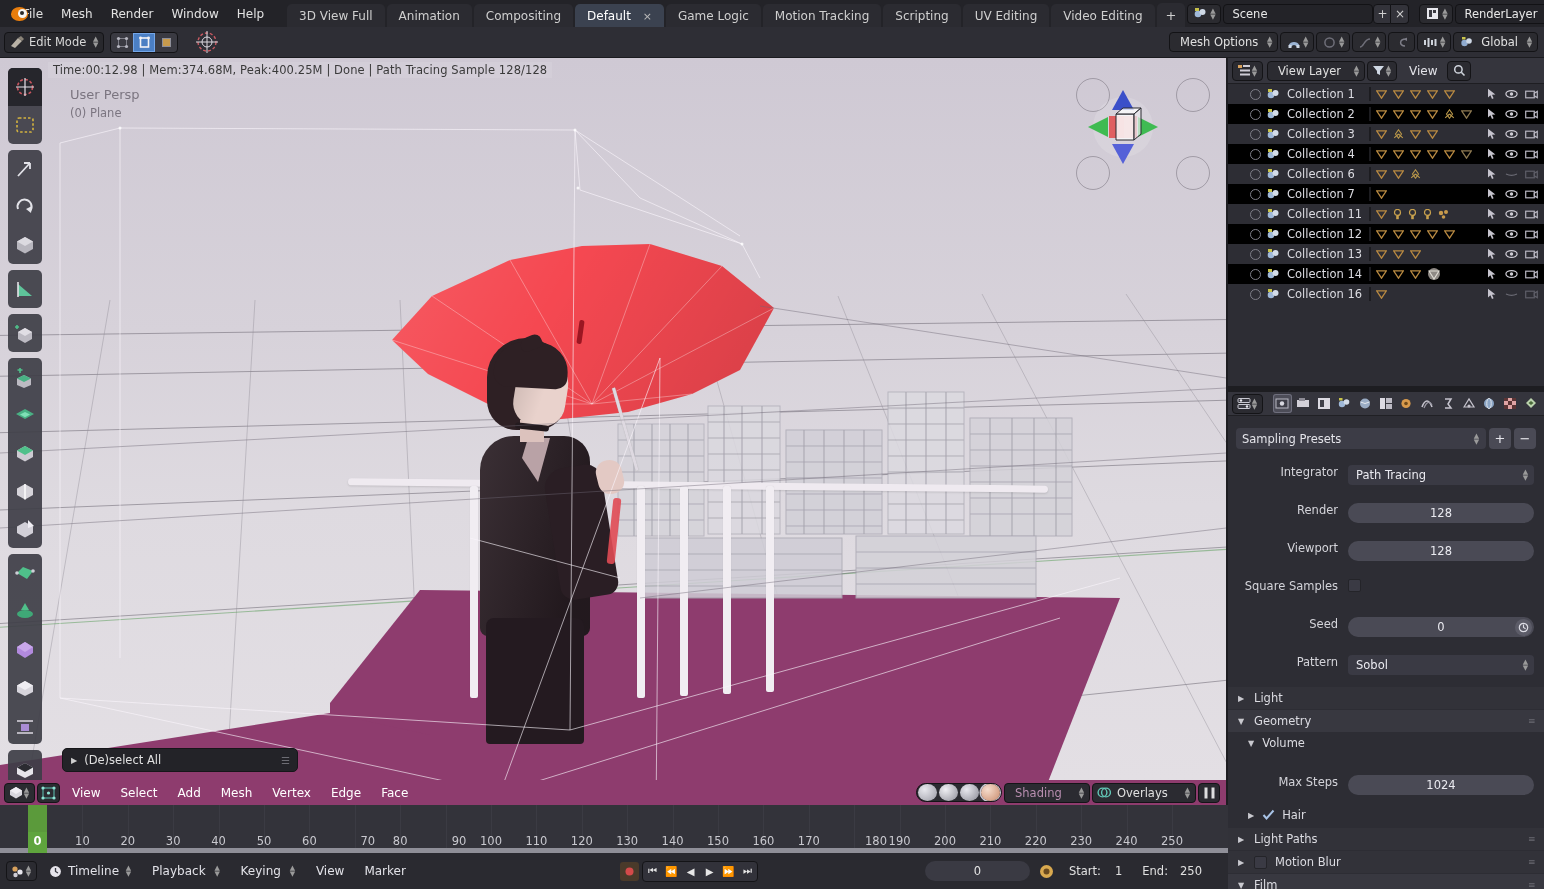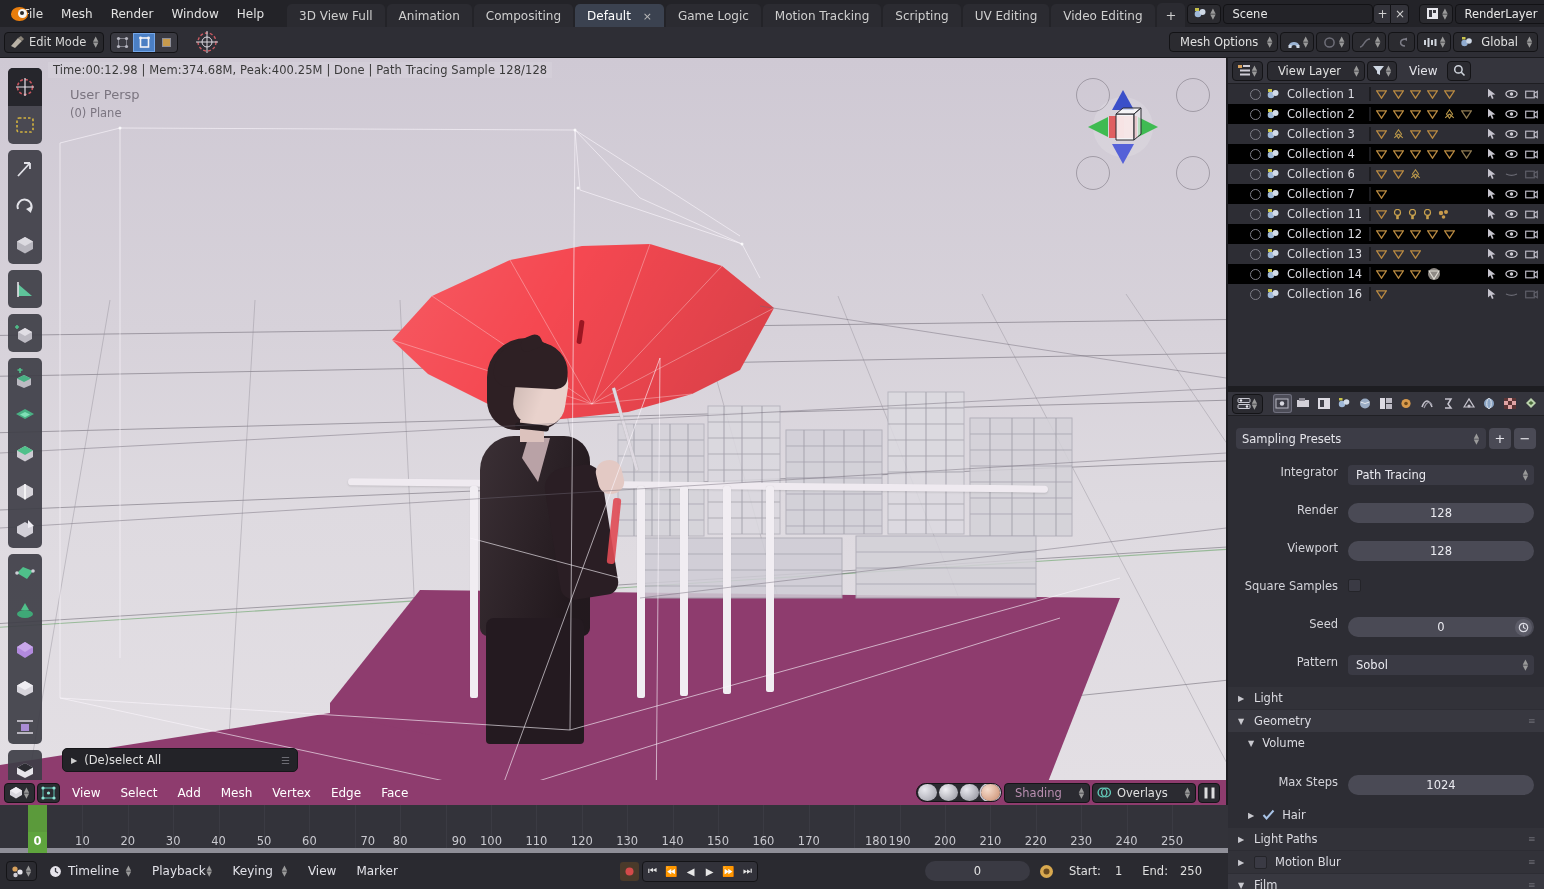--- a/index.html
+++ b/index.html
@@ -885,21 +885,21 @@
         <svg width="13" height="13" viewBox="0 0 13 13">
             <circle cx="6.5" cy="6.5" r="5.4" fill="#e6e4ea"></circle>
             <path d="M6.5 3 V6.5 L9 8" stroke="#3a3a42" stroke-width="1.3" fill="none"></path>
           </svg>
         <span>Timeline</span>
         <span class="spin">
             <i>▲</i>
             <i>▼</i>
           </span>
       </div>
-      <div class="vpf-menu" style="display:flex;align-items:center;color:#e2e2e8">
+      <div class="vpf-menu" style="display:flex;align-items:center;gap:8px;color:#e2e2e8">
         <span>Playback</span>
         <span class="spin">
             <i>▲</i>
             <i>▼</i>
           </span>
       </div>
       <div class="vpf-menu" style="display:flex;align-items:center;gap:8px;color:#e2e2e8">
         <span>Keying</span>
         <span class="spin">
             <i>▲</i>

